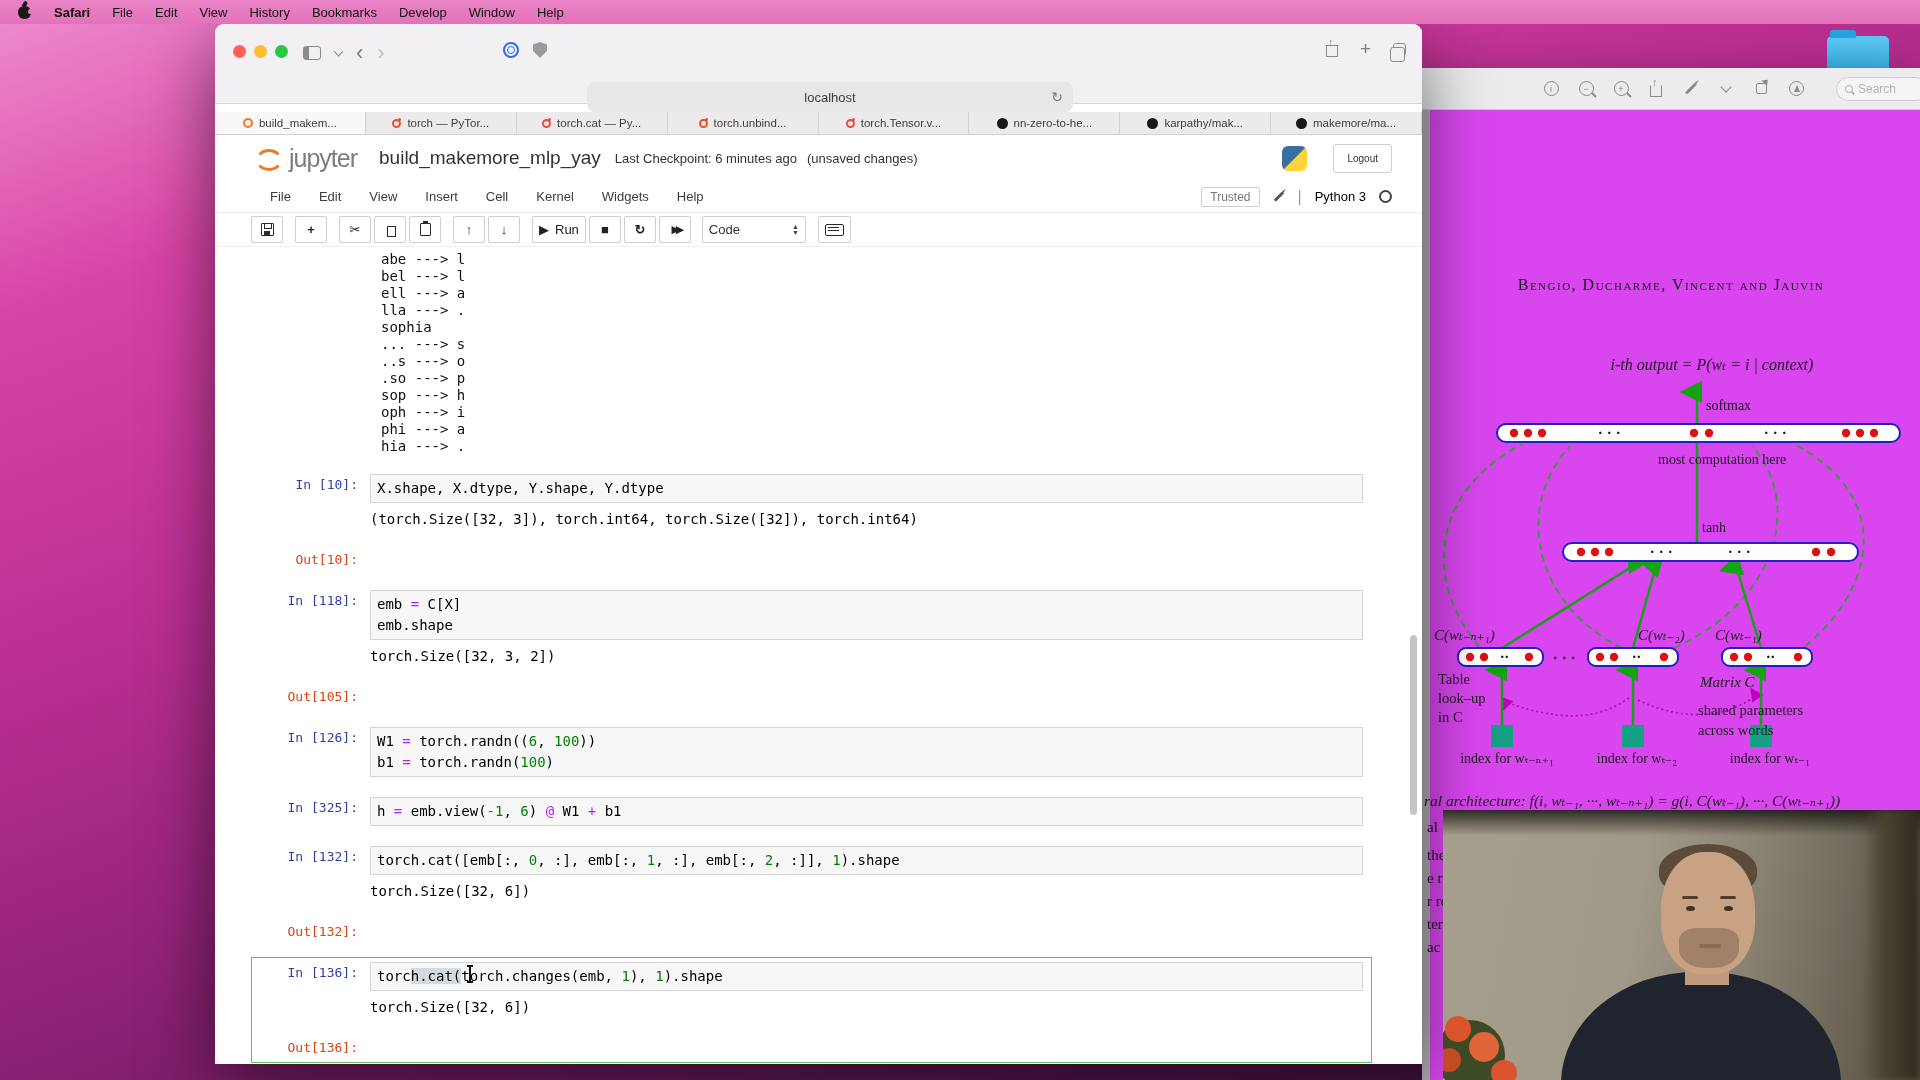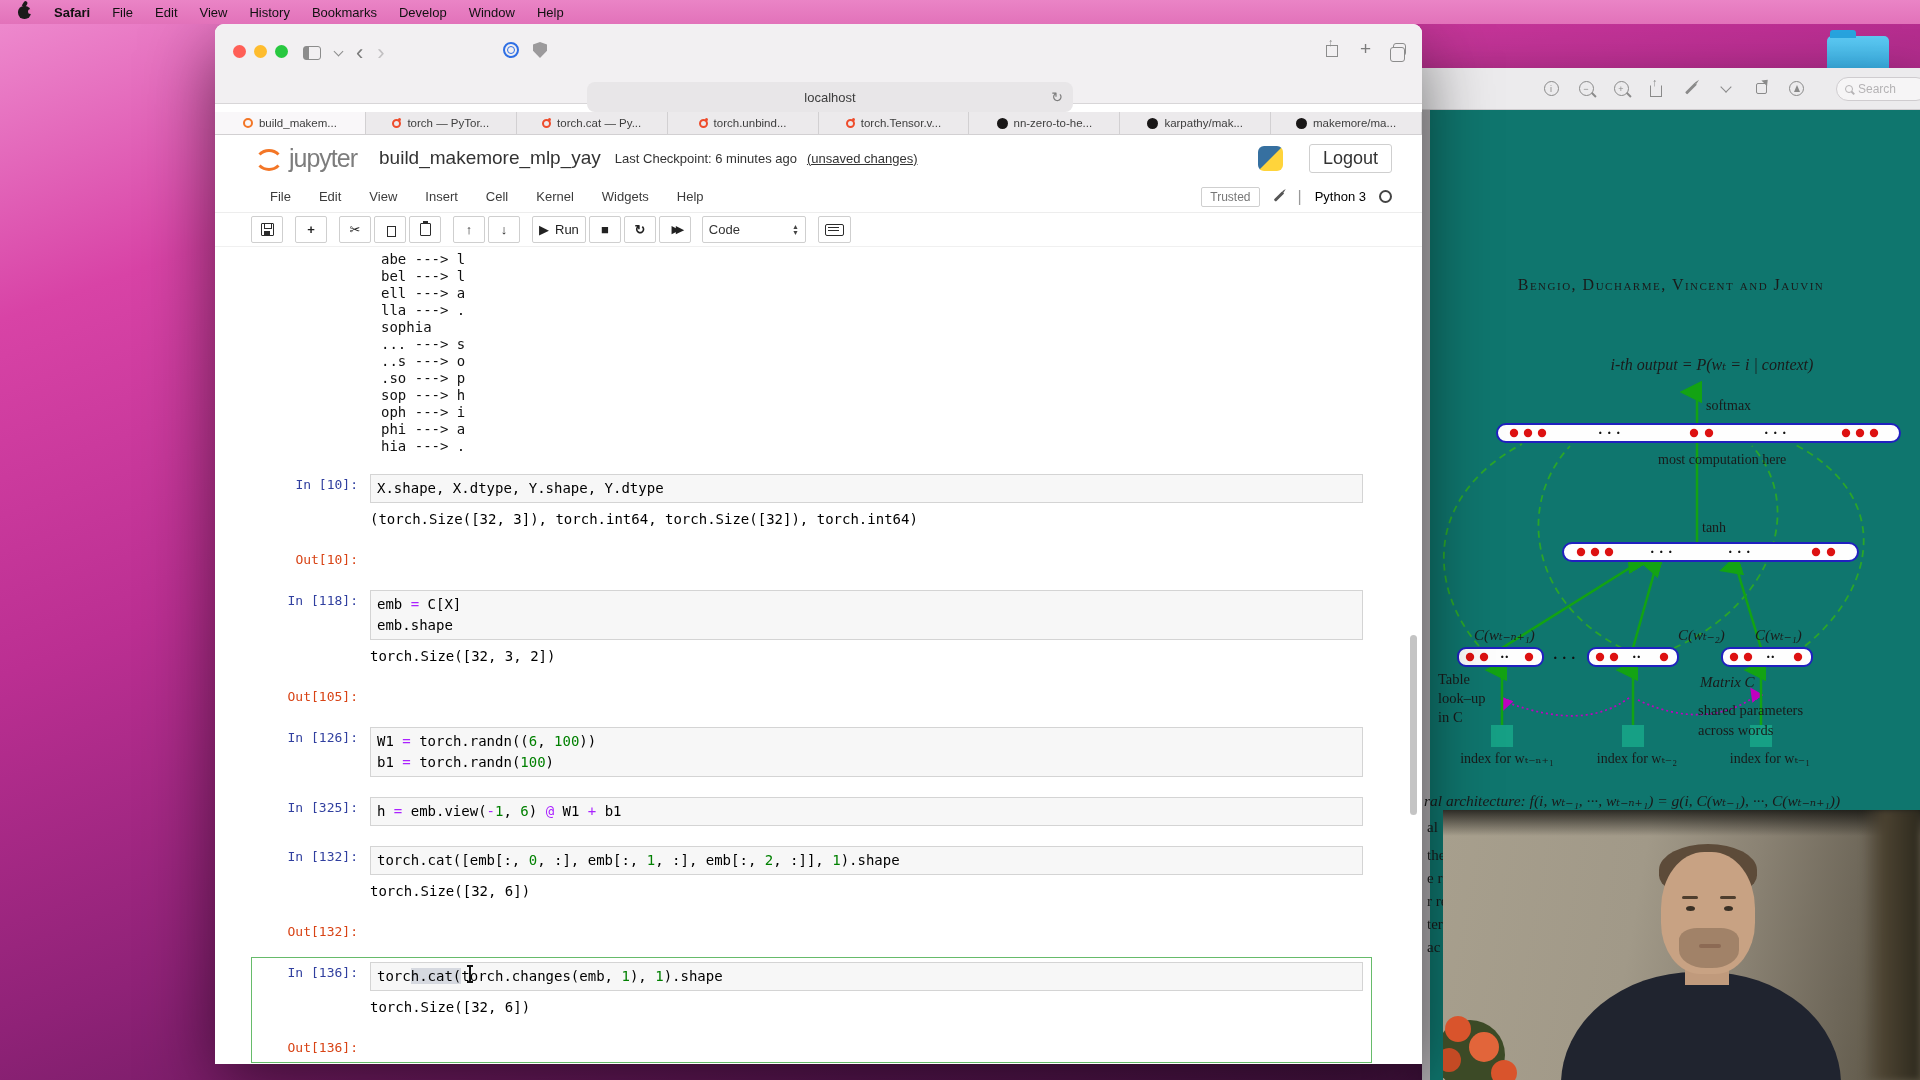--- a/index.html
+++ b/index.html
@@ -36,29 +36,29 @@
   .pencil::after { content:""; position:absolute; right:-5px; top:0; border-left:5px solid #8a8a8a; border-top:1.5px solid transparent; border-bottom:1.5px solid transparent; }
   .chev { width:8px; height:8px; border-right:1.5px solid #8a8a8a; border-bottom:1.5px solid #8a8a8a; transform:rotate(45deg); margin-top:-4px; }
   .rotbox { width:11px; height:11px; border:1.5px solid #8a8a8a; border-radius:2px; position:relative; }
   .rotbox::after { content:""; position:absolute; right:-4px; top:-5px; border-bottom:5px solid #8a8a8a; border-left:4px solid transparent; border-right:4px solid transparent; transform:rotate(45deg); }
   .comp { width:15px; height:15px; border:1.5px solid #8a8a8a; border-radius:50%; position:relative; }
   .comp::after { content:""; position:absolute; left:4px; top:3px; border-left:3px solid transparent; border-right:3px solid transparent; border-bottom:7px solid #8a8a8a; }
   .pv-search { position:absolute; right:-8px; top:9px; width:92px; height:24px; border:1px solid #cfcccf; background:#f6f5f6; border-radius:12px; display:flex; align-items:center; gap:5px; padding-left:8px; color:#b5b3b5; font-size:12px; }
   .minimag { width:8px; height:8px; border:1.5px solid #b5b3b5; border-radius:50%; position:relative; flex:none; }
   .minimag::after { content:""; position:absolute; width:4px; height:1.5px; background:#b5b3b5; transform:rotate(45deg); right:-3px; bottom:-1px; }
 
-  .pv-page { position:absolute; left:0; top:42px; width:498px; height:970px; background:#0f766e; }
+  .pv-page { position:absolute; left:0; top:42px; width:498px; height:970px; background:#d946ef; }
   .pv-page::before { content:""; position:absolute; left:0; top:0; width:8px; height:100%; background:#b2afb2; }
   .paper { position:absolute; inset:0; font-family:"Liberation Serif","DejaVu Serif","DejaVu Sans",serif; color:#1a1a1a; }
   .p-header { position:absolute; top:166px; left:0; width:100%; text-align:center; font-variant:small-caps; letter-spacing:1.5px; font-size:16px; }
   .p-formula { position:absolute; top:245px; left:150px; width:280px; text-align:center; font-style:italic; font-size:16px; }
   .p-softmax { position:absolute; top:288px; left:284px; font-size:14px; }
   .p-most { position:absolute; top:342px; left:236px; font-size:14px; }
   .p-tanh { position:absolute; top:410px; left:280px; font-size:14px; }
-  .p-clab { position:absolute; top:516px; font-style:italic; font-size:15px;margin-left:40px; }
+  .p-clab { position:absolute; top:516px; font-style:italic; font-size:15px; }
   .p-clab.c0 { left:12px; } .p-clab.c1 { left:216px; } .p-clab.c2 { left:293px; }
   .p-table { position:absolute; top:560px; left:16px; font-size:14.5px; line-height:19px; }
   .p-matrix { position:absolute; top:564px; left:278px; font-size:15px; font-style:italic; }
   .p-shared { position:absolute; top:590px; left:276px; font-size:14.5px; line-height:20px; }
   .p-idx { position:absolute; top:640px; font-size:14px; width:120px; text-align:center; }
   .p-idx.i0 { left:25px; } .p-idx.i1 { left:155px; } .p-idx.i2 { left:288px; }
   .p-arch { position:absolute; top:682px; left:2px; width:496px; font-size:15.5px; font-style:italic; white-space:nowrap; }
   .p-frag { position:absolute; left:5px; font-size:15px; line-height:22px; }
   .figsvg { position:absolute; left:0; top:160px; }
 
@@ -118,24 +118,24 @@
   
   .nbpage { position:relative; height:929px; background:#fff; overflow:hidden; }
   .nb-header { height:46px; display:flex; align-items:center; padding:0 30px 0 36px; }
   .jlogo { position:relative; width:30px; height:30px; margin-right:8px; }
   .jlogo::before, .jlogo::after { content:""; position:absolute; left:3px; width:24px; height:24px; border:3px solid transparent; border-radius:50%; }
   .jlogo::before { top:-2px; border-bottom-color:#f37626; }
   .jlogo::after { top:6px; border-top-color:#f37626; }
   .jtext { font-size:25px; color:#7d7d7d; letter-spacing:-1px; margin-right:22px; }
   .nbtitle { font-size:19px; color:#333; margin-right:14px; }
   .ckpt { font-size:13px; color:#333; margin-right:10px; }
-  .unsv { font-size:13px; color:#333;text-decoration:underline; }
+  .unsv { font-size:13px; color:#333; }
   .hdr-right { margin-left:auto; display:flex; align-items:center; gap:26px; }
   .pylogo { width:25px; height:25px; border-radius:6px; background:linear-gradient(135deg,#3670a0 0 49%,#ffd43b 51% 100%); }
-  .logout { height:29px; padding:0 13px; border:1px solid #cfcfcf; border-radius:3px; background:#fff; font-size:18px; color:#333; display:flex; align-items:center; }
+  .logout { height:29px; padding:0 13px; border:1px solid #cfcfcf; border-radius:3px; background:#fff; font-size:10px; color:#333; display:flex; align-items:center; }
 
   .nb-menu { height:32px; display:flex; align-items:center; padding:0 30px 0 55px; border-bottom:1px solid #ededed; font-size:13px; color:#3c3c3c; }
   .nm-it { margin-right:28px; }
   .menu-right { margin-left:auto; display:flex; align-items:center; gap:13px; }
   .trusted { border:1px solid #cfcfcf; border-radius:2px; padding:2px 8px; font-size:12px; color:#777; }
   .npencil { width:12px; height:3px; background:#555; transform:rotate(-45deg); border-radius:1px; position:relative; }
   .npencil::after { content:""; position:absolute; right:-4px; top:0; border-left:4px solid #555; border-top:1.5px solid transparent; border-bottom:1.5px solid transparent; }
   .vsep { color:#999; font-size:16px; }
   .kname { font-size:13px; color:#000; }
   .kcirc { width:13px; height:13px; border:2px solid #444; border-radius:50%; }

